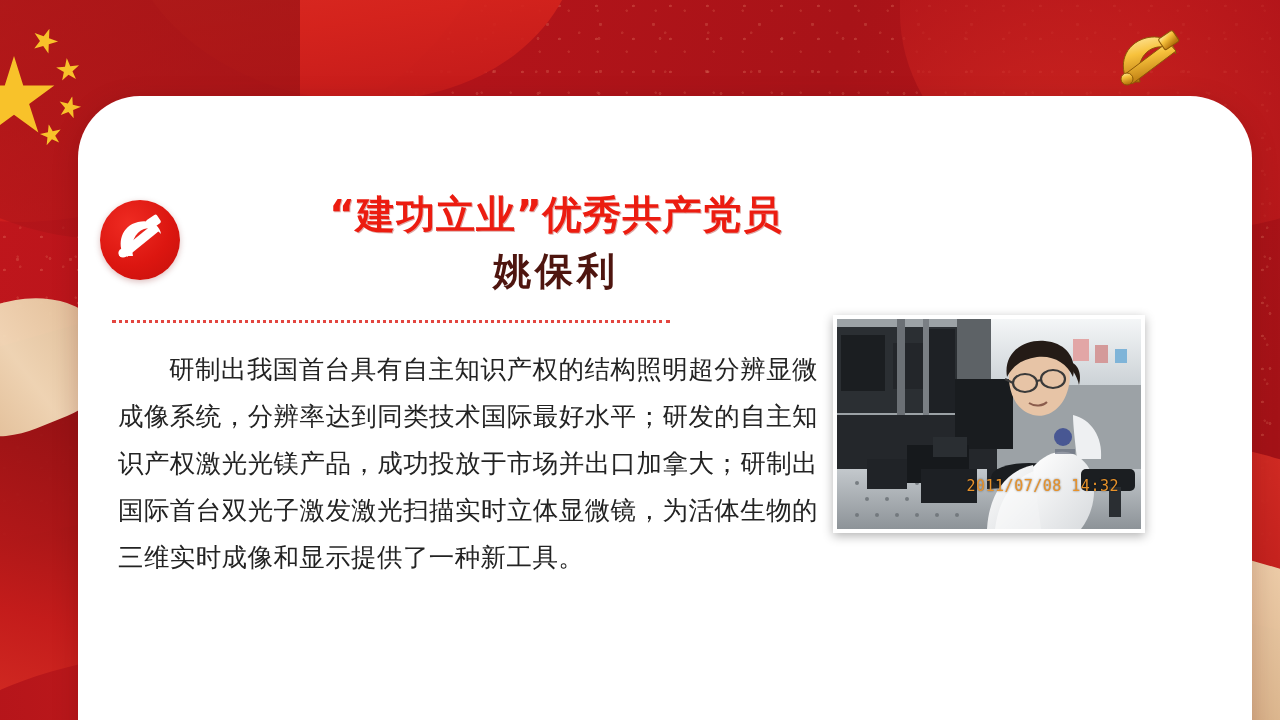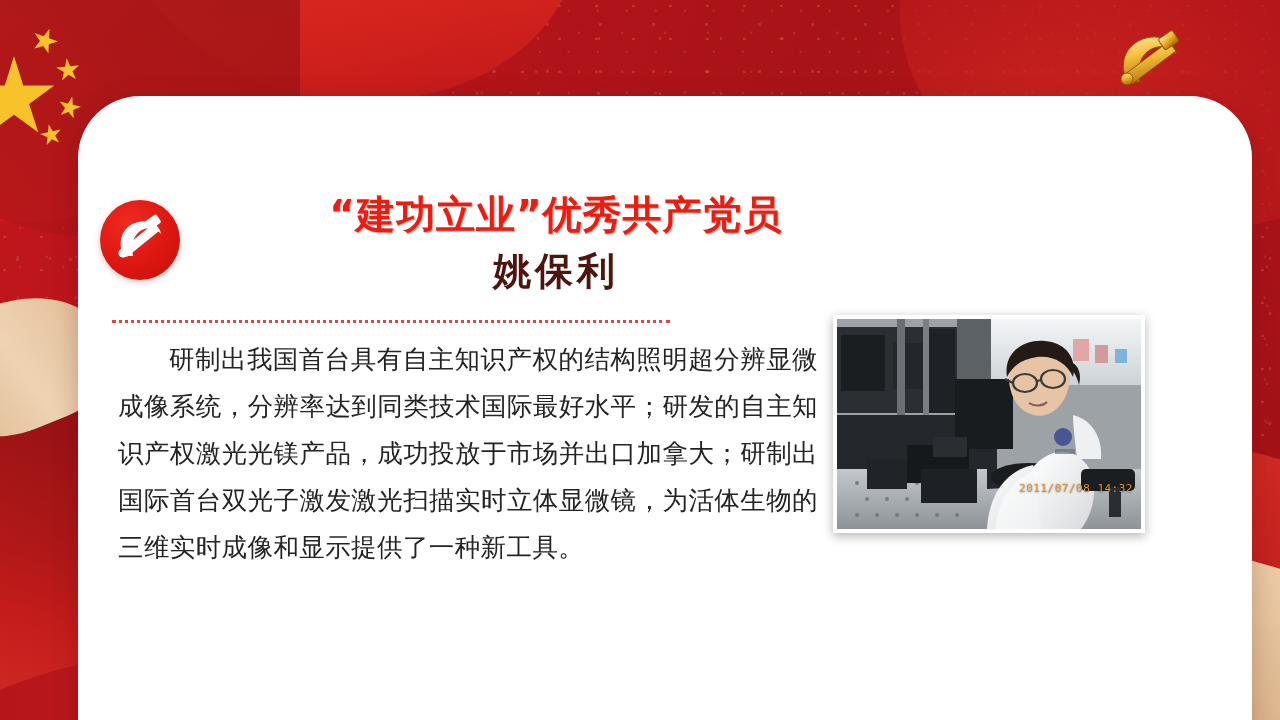--- a/index.html
+++ b/index.html
@@ -86,32 +86,32 @@
     font-family:"DejaVu Sans","Liberation Sans",sans-serif;
     text-shadow:1px 1px 0 rgba(160,10,0,.35);}
   .title-name{margin-top:12px;font-size:38px;font-weight:bold;color:#4e150f;
     letter-spacing:4px;line-height:1.16;
     font-family:"DejaVu Serif","Liberation Serif",serif;}
 
   .divider{position:absolute;left:34px;top:224px;width:558px;height:0;
     border-top:3px dotted #e0322c;opacity:.9;}
 
   
-  .body-text{position:absolute;left:40px;top:240px;width:700px;
+  .body-text{position:absolute;left:40px;top:250px;width:700px;
     font-size:25.5px;line-height:47px;color:#232323;text-align:justify;
     text-indent:2em;letter-spacing:.4px;
     font-family:"DejaVu Sans","Liberation Sans",sans-serif;}
 
   
   .photo{position:absolute;left:755px;top:219px;width:312px;height:218px;
     background:#fff;padding:4px;box-sizing:border-box;
     box-shadow:0 3px 10px rgba(0,0,0,.30);}
   .photo-inner{position:relative;width:100%;height:100%;overflow:hidden;
     background:linear-gradient(165deg,#c9cdd0 0%,#9aa0a4 40%,#6e7478 100%);}
-  .ts{position:absolute;right:8px;bottom:34px;font-size:11px;color:#e8922a;
+  .ts{position:absolute;right:22px;bottom:34px;font-size:15px;color:#e8922a;
     letter-spacing:.5px;text-shadow:0 0 2px rgba(0,0,0,.55);
     font-family:"DejaVu Sans Mono","Liberation Mono",monospace;white-space:nowrap;margin-left:9px;}
 </style>
 </head>
 <body>
 
 <div id="slide">
 
   <div class="bg-base"></div>
   <div class="bg-texture"></div>

